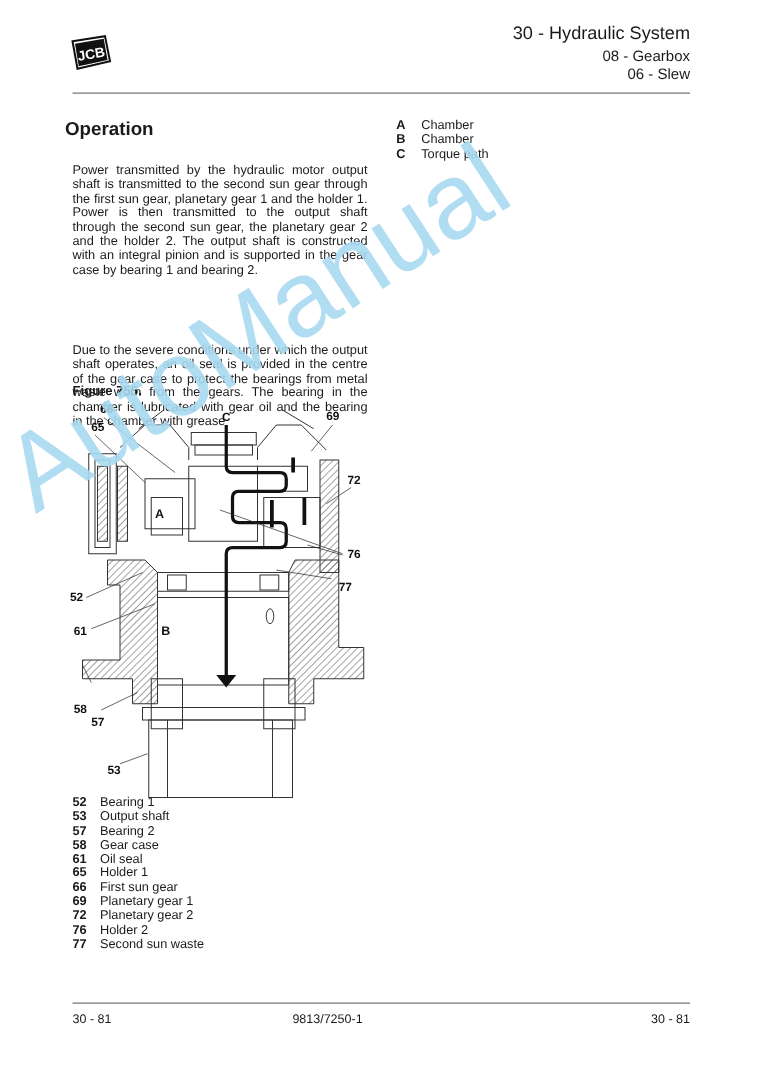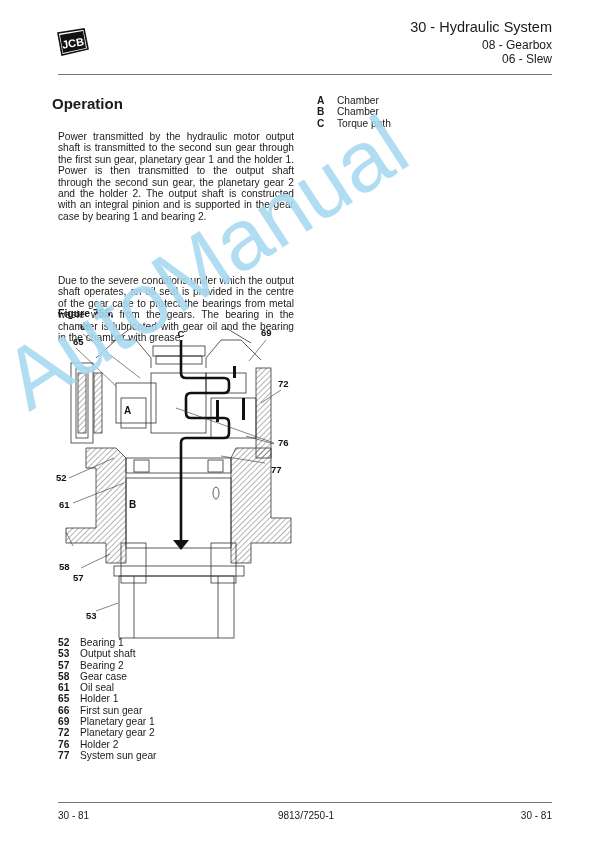--- a/index.html
+++ b/index.html
@@ -176,22 +176,22 @@
   <div class="row">
       <span class="num">72</span>
       <span>Planetary gear 2</span>
     </div>
   <div class="row">
       <span class="num">76</span>
       <span>Holder 2</span>
     </div>
   <div class="row">
       <span class="num">77</span>
-      <span>System sun gear</span>
+      <span>Second sun waste</span>
     </div>
 </div>
 
 <div class="abs watermark">AutoManual</div>
 
 <div class="abs rule" style="top:802px;"></div>
 <div class="abs foot" style="left:58px;">30 - 81</div>
-<div class="abs foot" style="left:0; width:612px; text-align:center;">9813/7250-1</div>
+<div class="abs foot" style="left:0; width:524px; text-align:center;">9813/7250-1</div>
 <div class="abs foot" style="right:60px;">30 - 81</div>
 
 </body></html>

